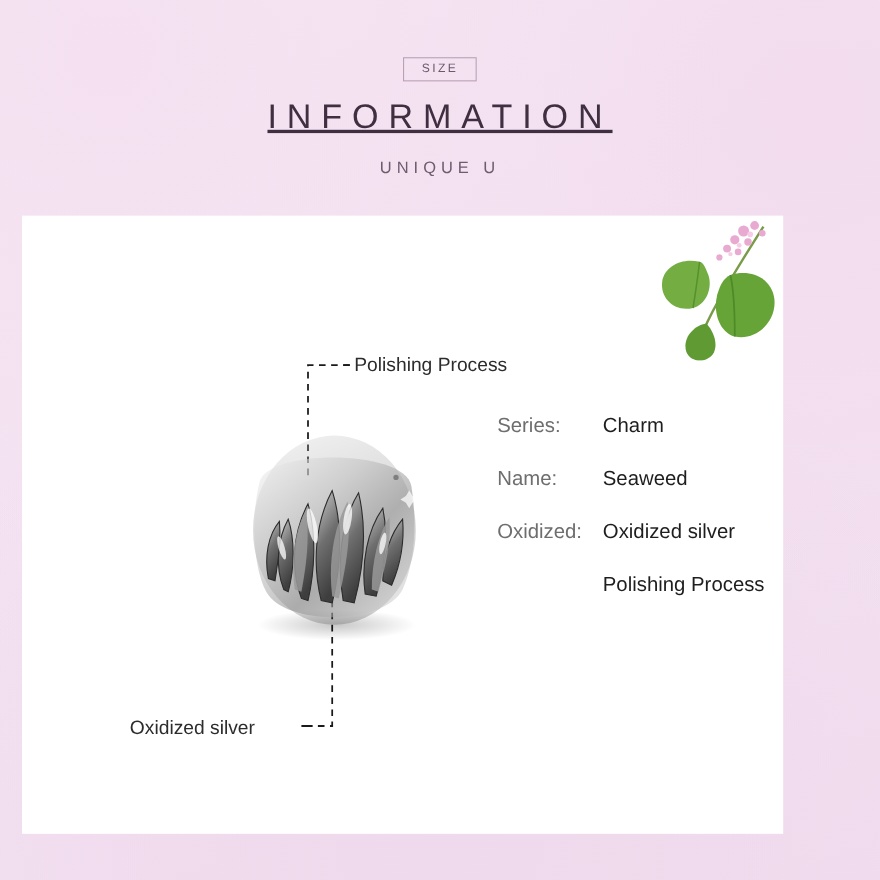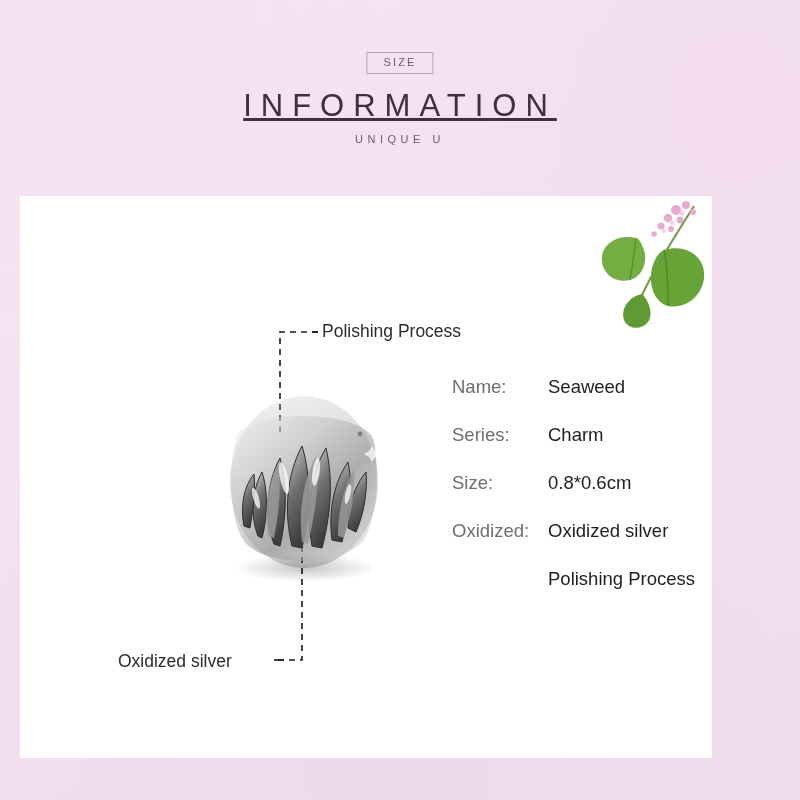--- a/index.html
+++ b/index.html
@@ -56,23 +56,23 @@
     font-size: 31px;
     letter-spacing: 9px;
     color: #3f2f40;
     white-space: nowrap;
     font-weight: 400;
     text-decoration: underline;
   }
   #info-sub {
     position: absolute;
     left: 50%;
-    top: 133px;
+    top: 144px;
     transform: translateX(-50%);
-    font-size: 11px;
+    font-size: 15px;
     letter-spacing: 4.5px;
     color: #6f5b6e;
     white-space: nowrap;
   }
 
   
   #card {
     position: absolute;
     left: 20px;
     top: 196px;
@@ -245,30 +245,26 @@
       </g>
 
       <g opacity="0.8">
         <circle cx="162" cy="48" r="2.4" fill="#6f6f6f"></circle>
         <path d="M174 60 l3 5 5 3 -5 3 -3 5 -3 -5 -5 -3 5 -3 Z" fill="#ffffff" opacity="0.9"></path>
       </g>
     </svg>
 
     <div id="specs">
       <div class="spec-row">
+        <div class="spec-key">Series:</div>
+        <div class="spec-val">Charm</div>
+      </div>
+      <div class="spec-row">
         <div class="spec-key">Name:</div>
         <div class="spec-val">Seaweed</div>
-      </div>
-      <div class="spec-row">
-        <div class="spec-key">Series:</div>
-        <div class="spec-val">Charm</div>
-      </div>
-      <div class="spec-row">
-        <div class="spec-key">Size:</div>
-        <div class="spec-val">0.8*0.6cm</div>
       </div>
       <div class="spec-row">
         <div class="spec-key">Oxidized:</div>
         <div class="spec-val">Oxidized silver</div>
       </div>
       <div class="spec-row continuation">
         <div class="spec-key"></div>
         <div class="spec-val">Polishing Process</div>
       </div>
     </div>

